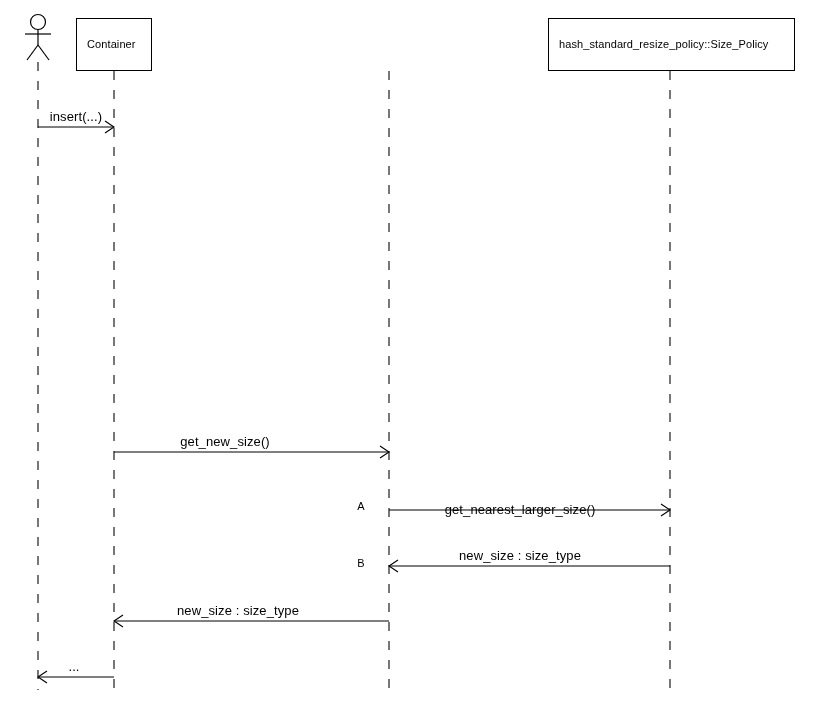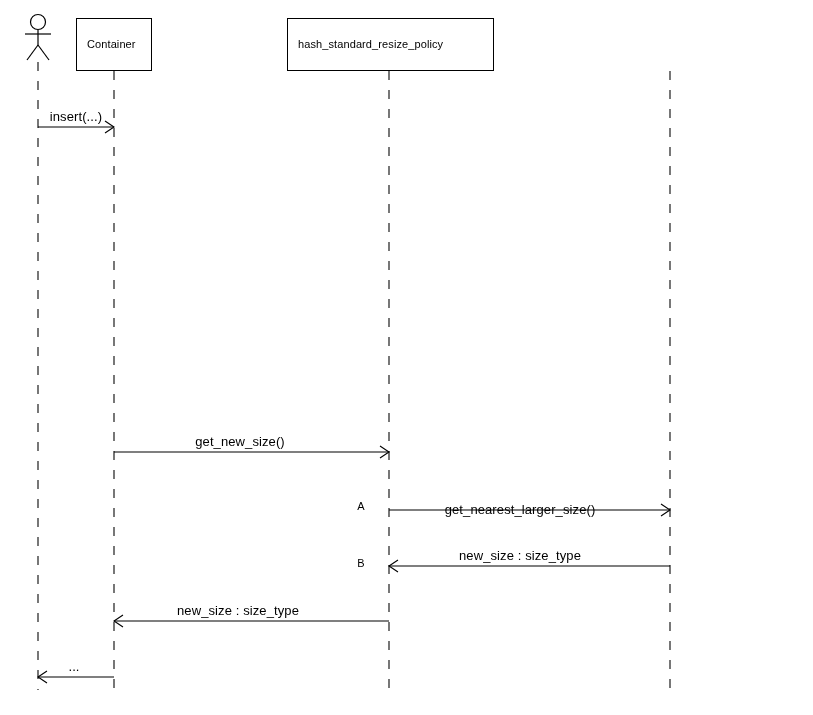--- a/index.html
+++ b/index.html
@@ -115,28 +115,28 @@
         <polyline points="47,671 38,677 47,683" fill="none"></polyline>
       </g>
 
     </g>
   </svg>
 
   <div class="participant-box" style="left:76px; top:18px; width:76px; height:53px;">
     <span class="participant-label">Container</span>
   </div>
 
-  <div class="participant-box" style="left:287px; top:18px; width:207px; height:53px;">
-    <span class="participant-label">hash_standard_resize_policy</span>
+
+  <div class="participant-box" style="left:548px; top:18px; width:247px; height:53px;">
+    <span class="participant-label">hash_standard_resize_policy::Size_Policy</span>
   </div>
-
 
   <span class="msg-label" style="left:76px; top:123px;">insert(...)</span>
 
-  <span class="msg-label" style="left:240px; top:448px;">get_new_size()</span>
+  <span class="msg-label" style="left:225px; top:448px;">get_new_size()</span>
 
   <span class="msg-label" style="left:520px; top:516px;">get_nearest_larger_size()</span>
 
   <span class="msg-label" style="left:520px; top:562px;">new_size : size_type</span>
 
   <span class="msg-label" style="left:238px; top:617px;">new_size : size_type</span>
 
   <span class="msg-label" style="left:74px; top:673px;">...</span>
 
   <span class="marker-label" style="left:361px; top:506px;">A</span>

